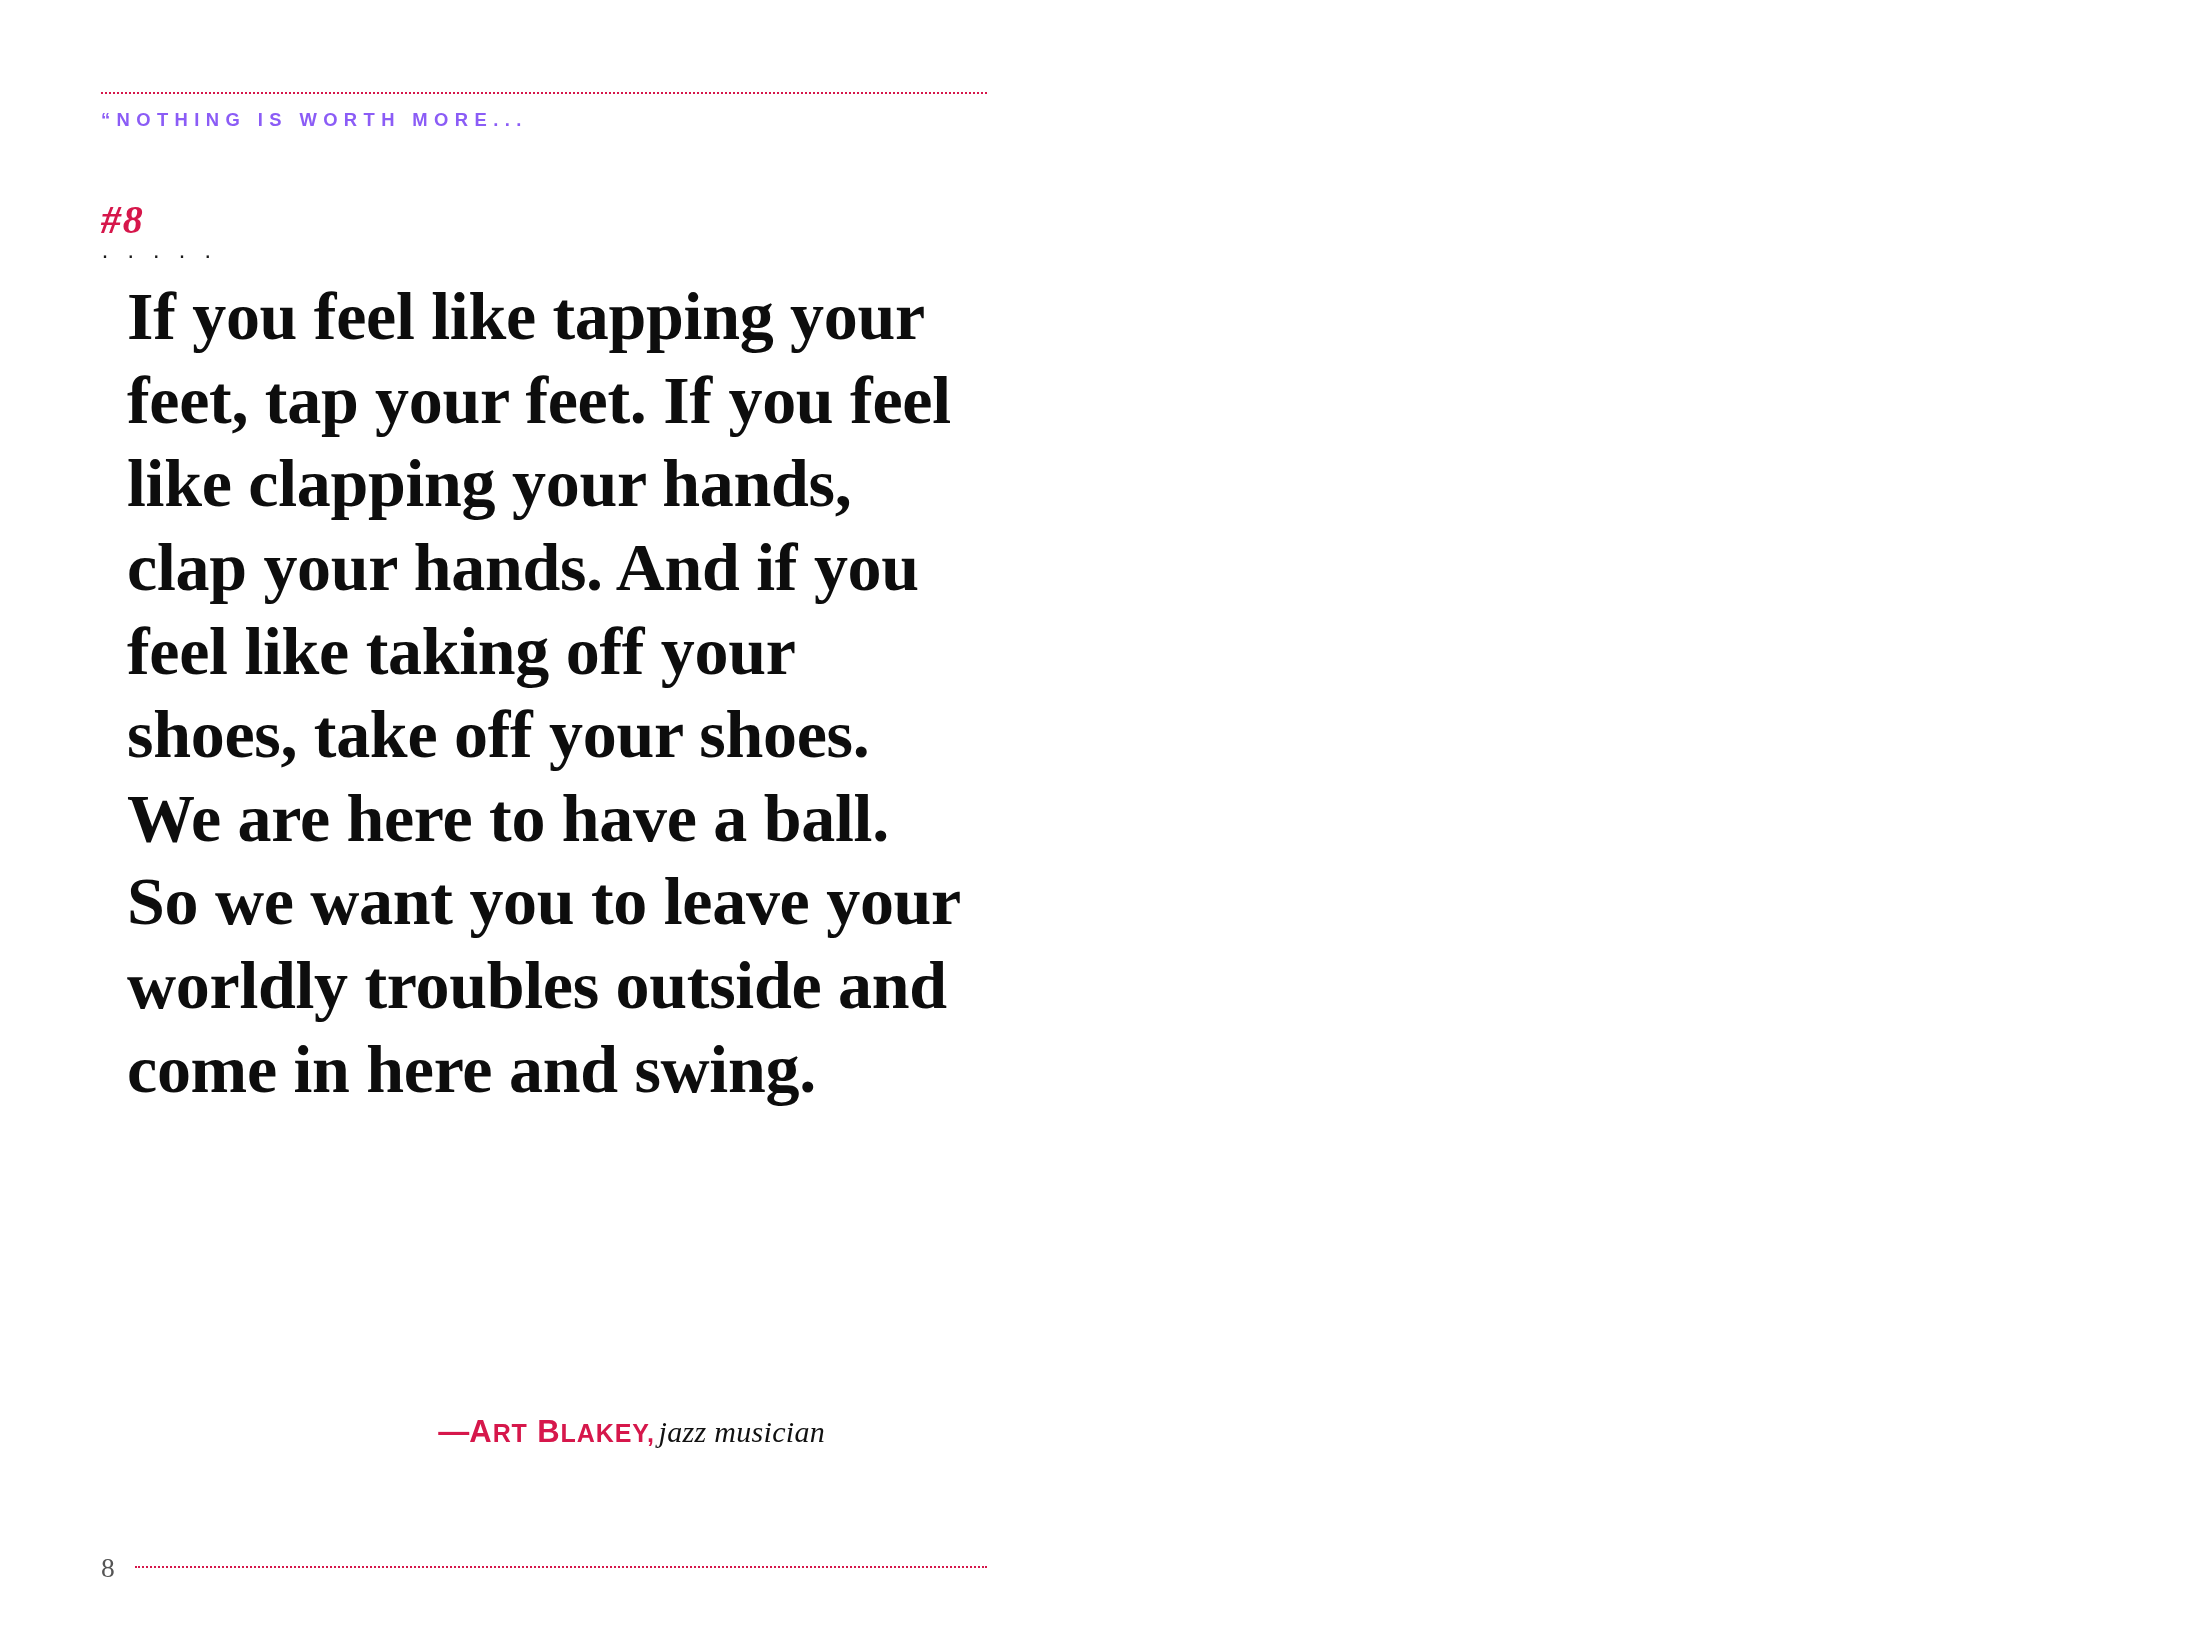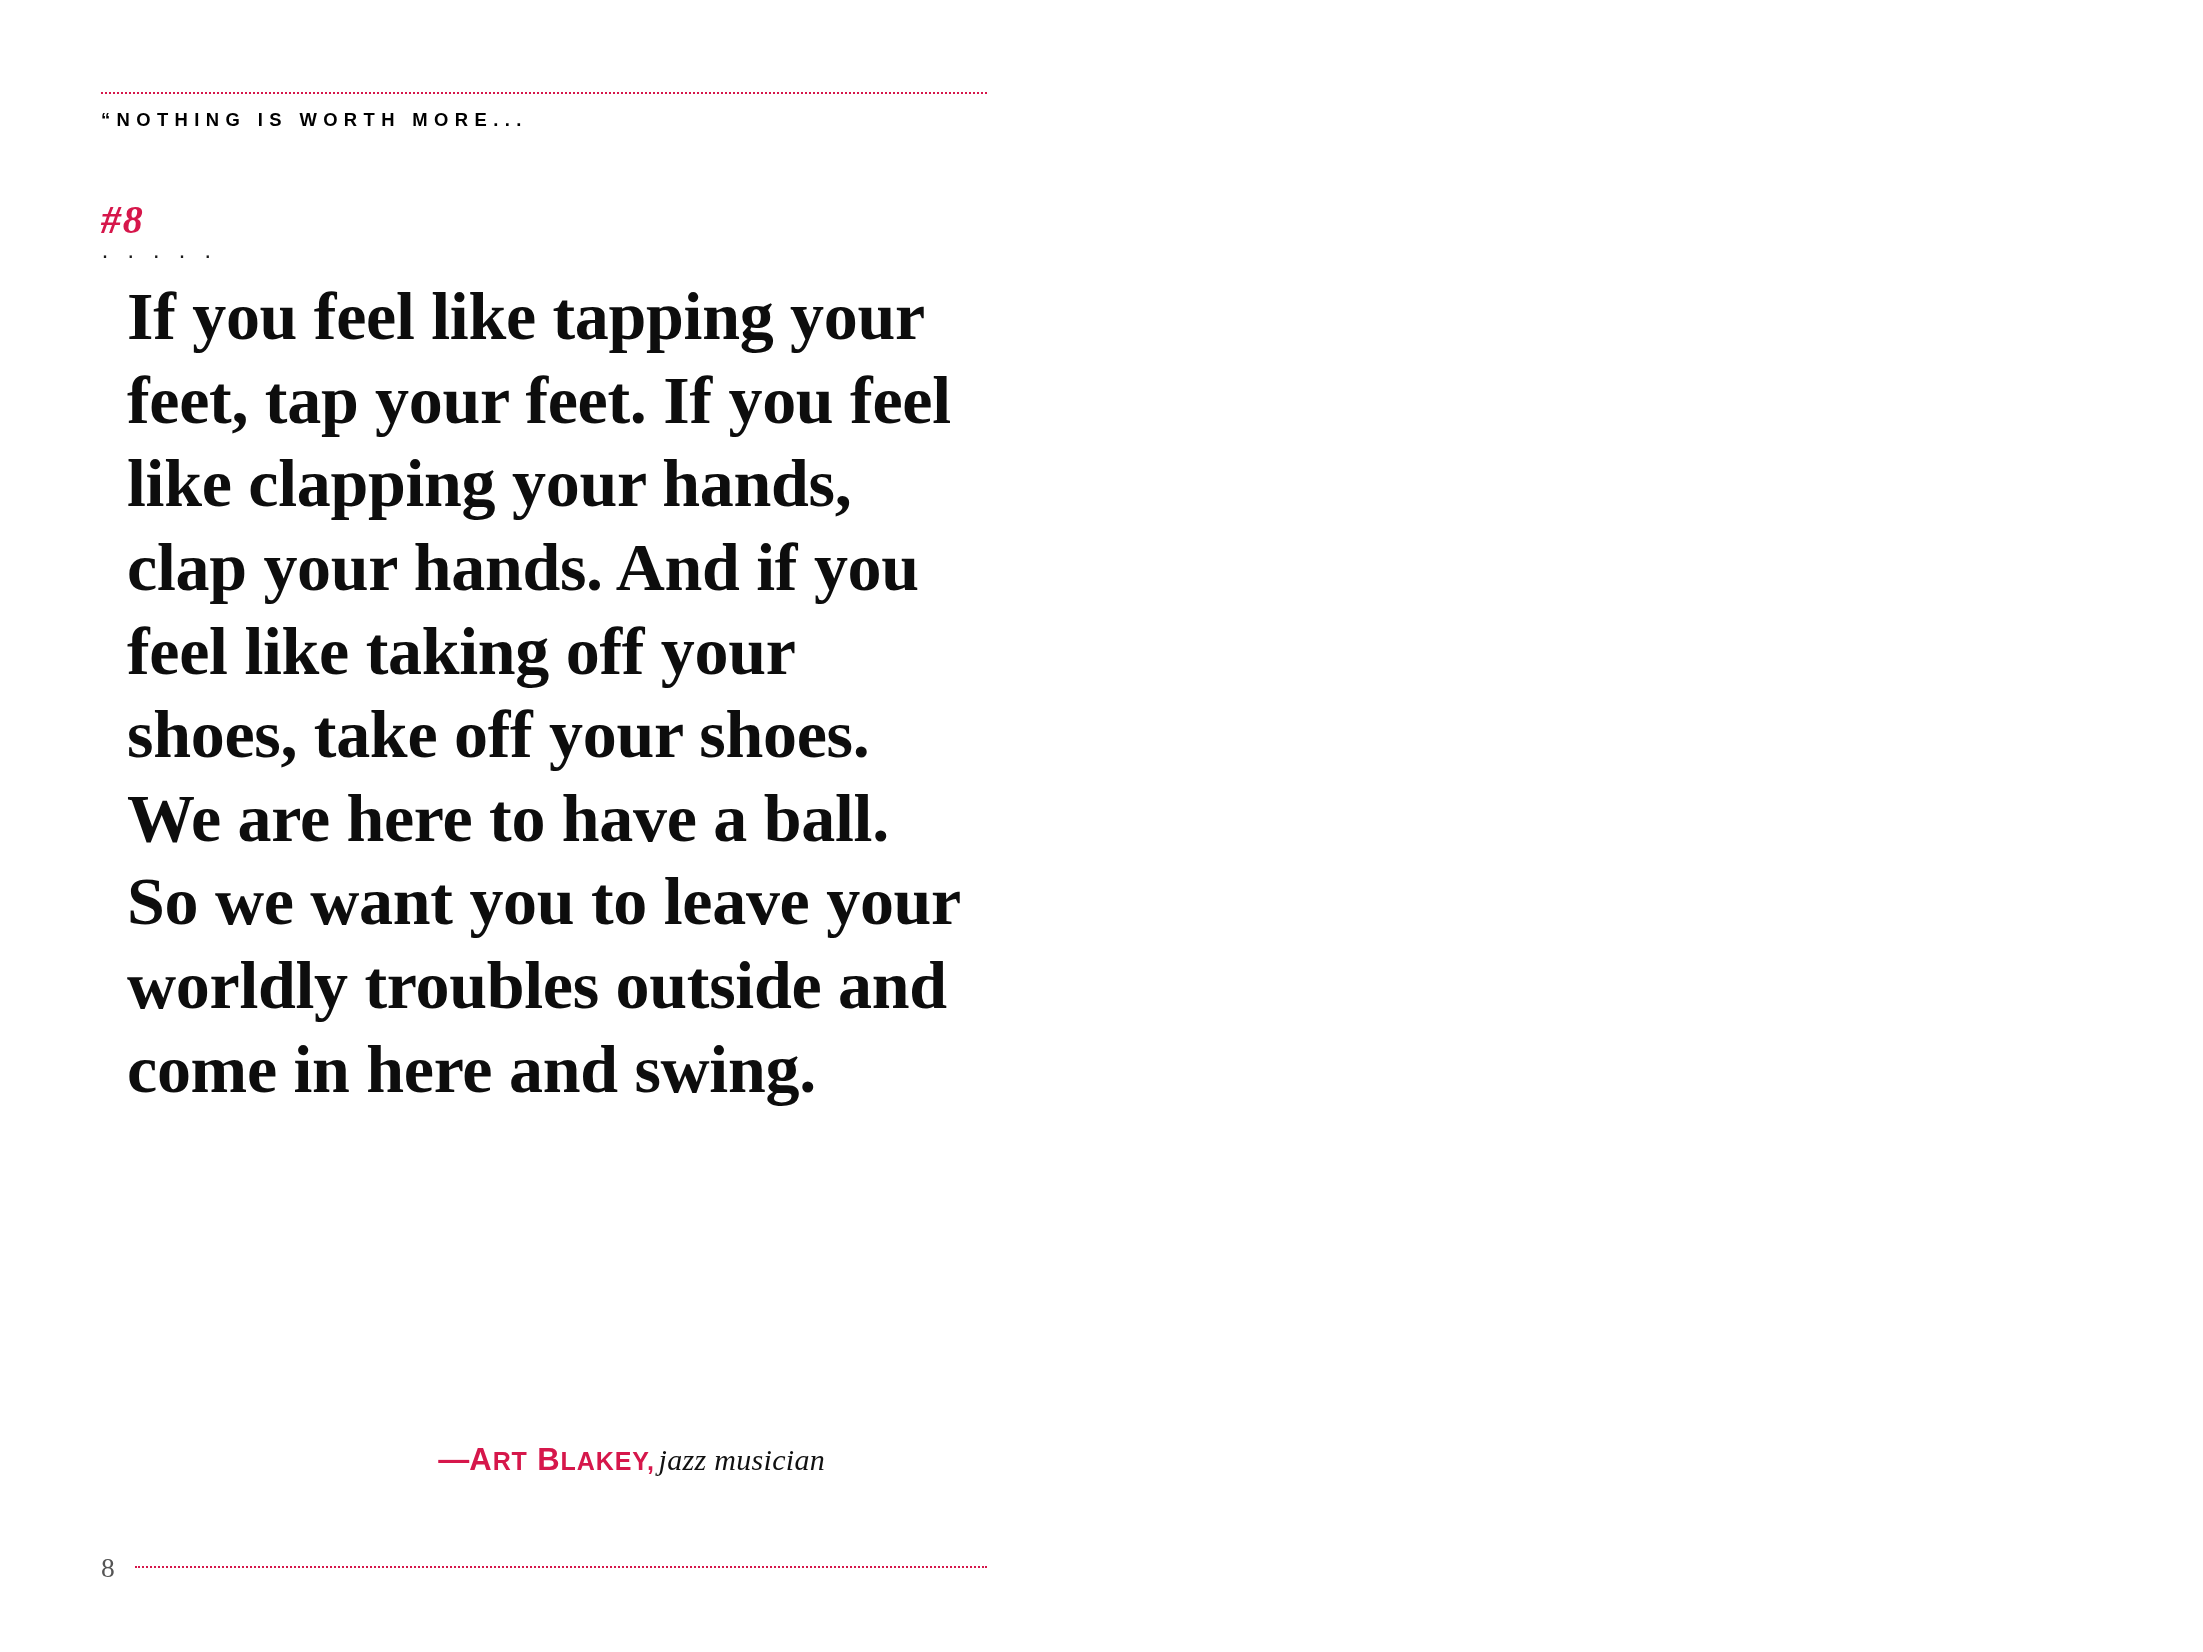--- a/index.html
+++ b/index.html
@@ -43,21 +43,21 @@
     top: 92px;
   }
   .page-left .header-block { left: 101px; width: 886px; }
 
   .running-head {
     margin-top: 14.7px;
     font-family: "Liberation Sans", sans-serif;
     font-size: 18.4px;
     font-weight: bold;
     letter-spacing: 6.4px;
-    color: #000000;
+    color: #8b5cf6;
     white-space: nowrap;
   }
 
   
   .qnum-wrap {
     position: absolute;
     top: 200px;
   }
   .page-left .qnum-wrap { left: 101px; }
 
@@ -93,21 +93,20 @@
     font-size: 68px;
     line-height: 1.23;
     letter-spacing: -0.3px;
   }
 
   
   .attrib {
     position: absolute;
     text-align: right;
     white-space: nowrap;
-    margin-top: 28px;
   }
   .attrib-left { left: 127px; width: 698px; top: 1414px; }
 
   .attrib .dash {
     color: #d6174b;
     font-family: "Liberation Sans", sans-serif;
     font-weight: bold;
     font-size: 31px;
   }
   .attrib .who {

